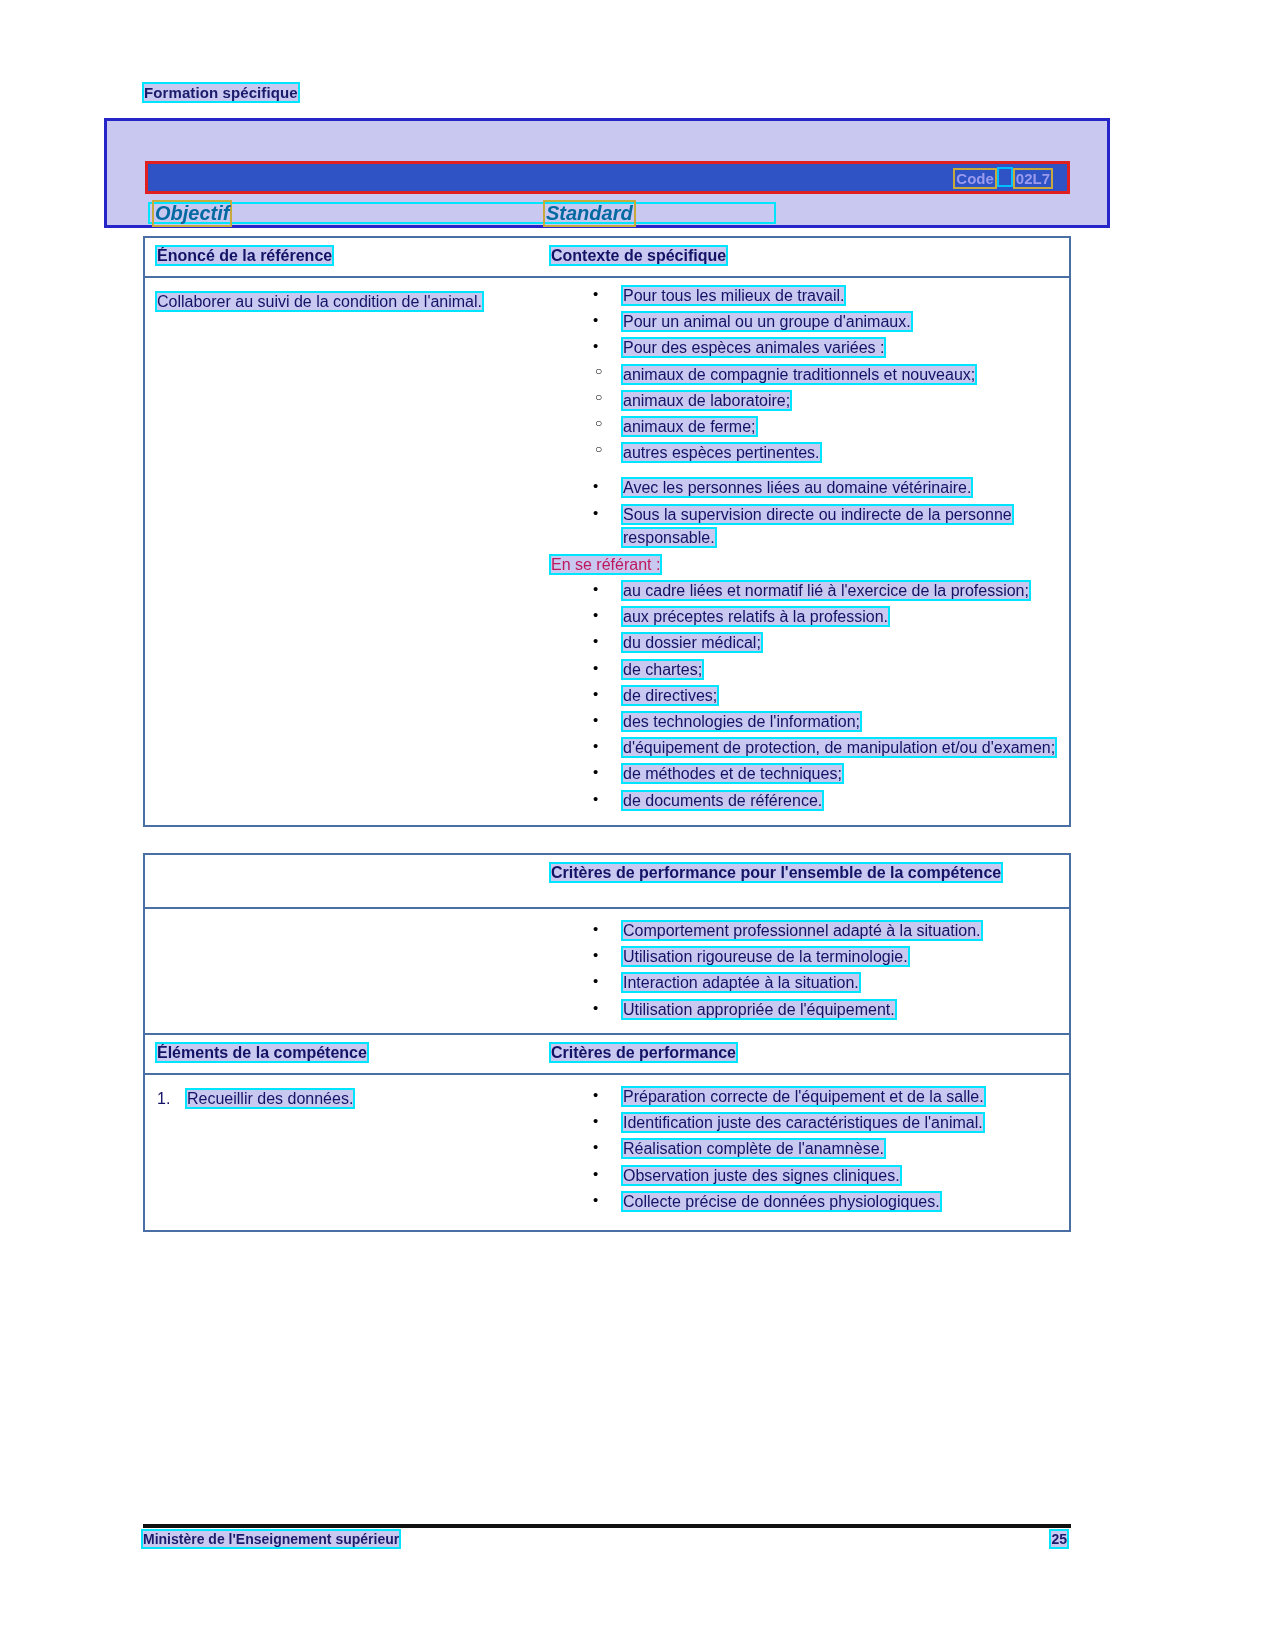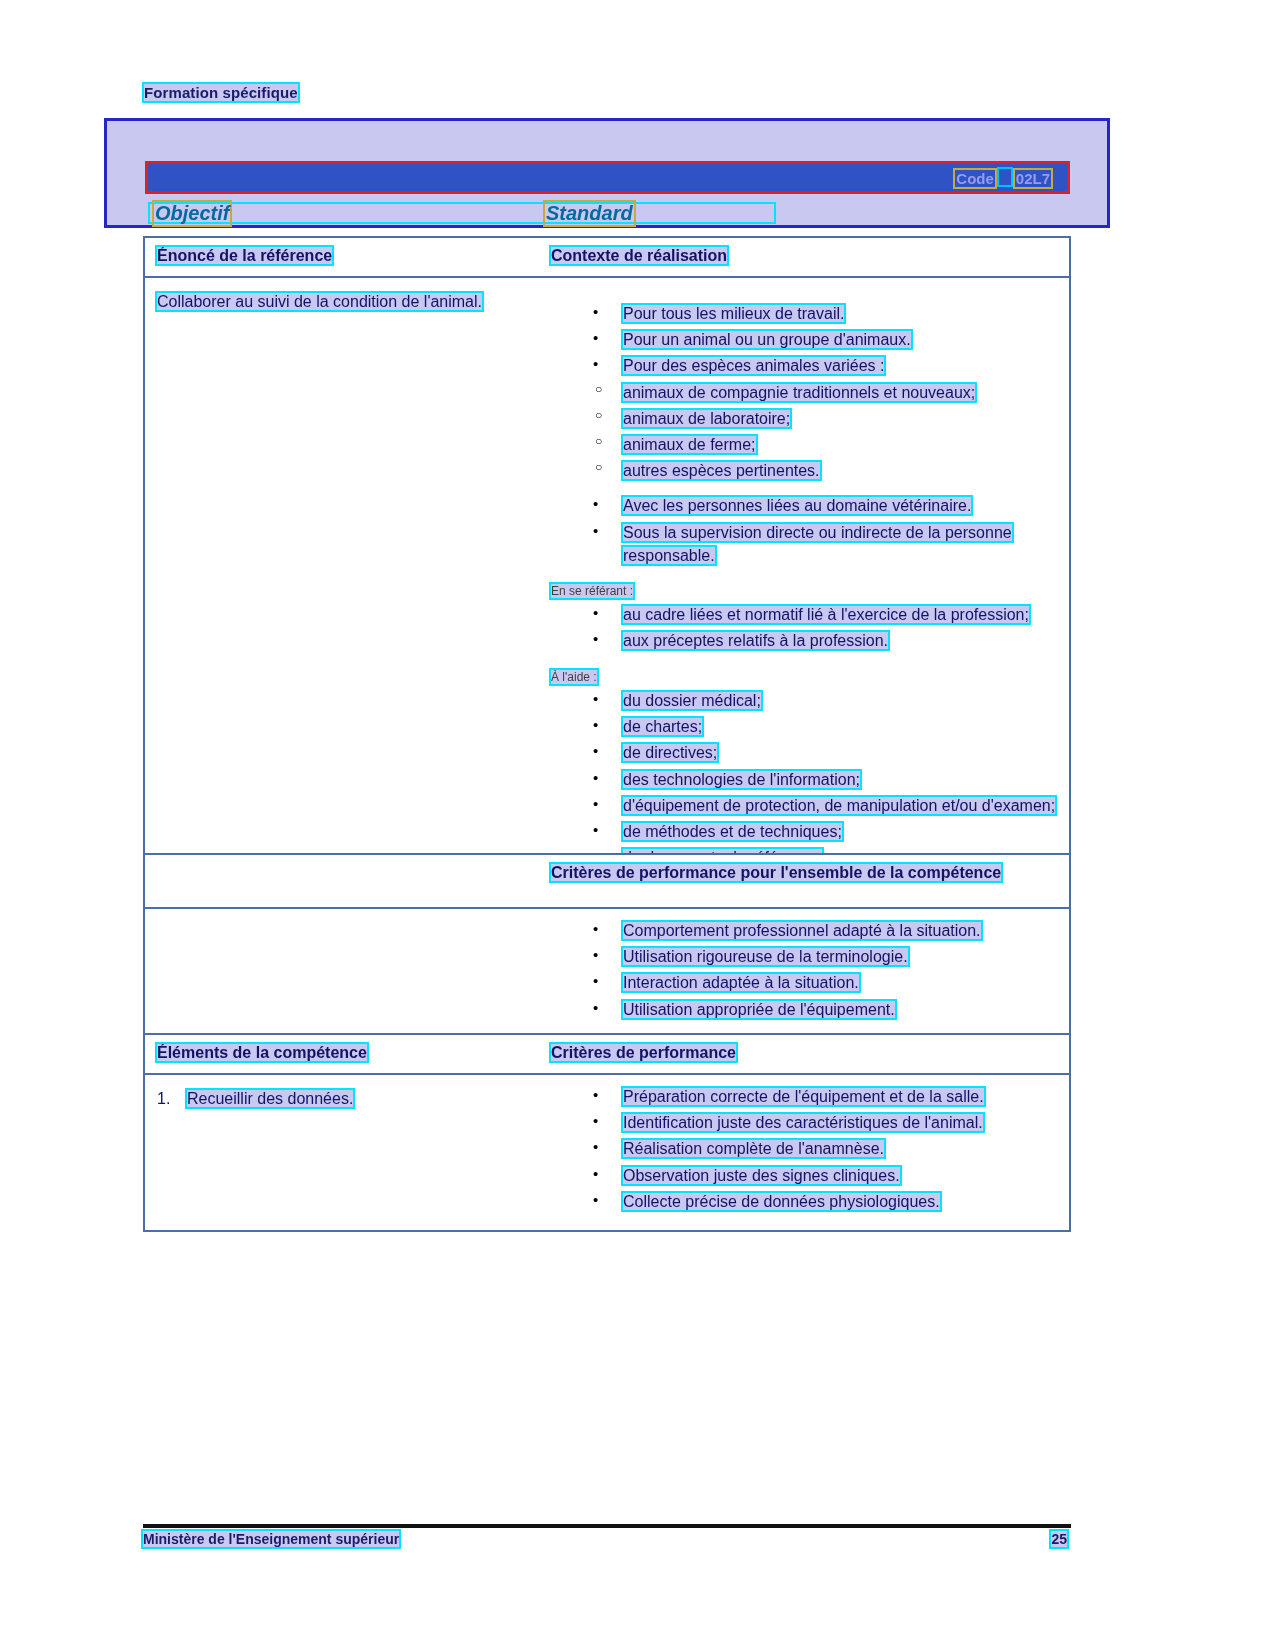--- a/index.html
+++ b/index.html
@@ -185,23 +185,23 @@
   }
   ul.lvl2 > li::before {
     content: "\25CB";
     position: absolute;
     left: 44px;
     top: 0px;
     font-size: 12px;
     color: #000;
   }
   .lead-in {
-    font-size: 12px;
-    color: #404040;
-    margin: 16px 0 3px 0;
+    font-size: 16px;
+    color: #be185d;
+    margin: 4px 0 3px 0;
     line-height: 1.45;
   }
   .numbered {
     font-size: 16px;
     color: #131366;
     line-height: 1.45;
     position: relative;
     padding-left: 30px;
   }
   .numbered .num {
@@ -267,32 +267,32 @@
   <div class="tbl" style="top:224px;">
 
     <div class="row bordered-bottom">
       <div class="cell-l">
         <div class="hdr">
           <span class="hl">Énoncé de la référence</span>
         </div>
       </div>
       <div class="cell-r">
         <div class="hdr">
-          <span class="hl">Contexte de réalisation</span>
+          <span class="hl">Contexte de spécifique</span>
         </div>
       </div>
     </div>
 
     <div class="row">
       <div class="cell-l" style="padding-top:12px;">
         <div class="body-txt">
           <span class="hl">Collaborer au suivi de la condition de l'animal.</span>
         </div>
       </div>
-      <div class="cell-r" style="padding-top:24px;">
+      <div class="cell-r" style="padding-top:6px;">
 
         <ul class="lvl1">
           <li><span class="hl">Pour tous les milieux de travail.</span></li>
           <li><span class="hl">Pour un animal ou un groupe d'animaux.</span></li>
           <li><span class="hl">Pour des espèces animales variées :</span></li>
         </ul>
 
         <ul class="lvl2">
           <li><span class="hl">animaux de compagnie traditionnels et nouveaux;</span></li>
           <li><span class="hl">animaux de laboratoire;</span></li>
@@ -307,23 +307,20 @@
 
         <div class="lead-in">
           <span class="hl">En se référant :</span>
         </div>
 
         <ul class="lvl1">
           <li><span class="hl">au cadre liées et normatif lié à l'exercice de la profession;</span></li>
           <li><span class="hl">aux préceptes relatifs à la profession.</span></li>
         </ul>
 
-        <div class="lead-in">
-          <span class="hl">À l'aide :</span>
-        </div>
 
         <ul class="lvl1">
           <li><span class="hl">du dossier médical;</span></li>
           <li><span class="hl">de chartes;</span></li>
           <li><span class="hl">de directives;</span></li>
           <li><span class="hl">des technologies de l'information;</span></li>
           <li><span class="hl">d'équipement de protection, de manipulation et/ou d'examen;</span></li>
           <li><span class="hl">de méthodes et de techniques;</span></li>
           <li><span class="hl">de documents de référence.</span></li>
         </ul>

